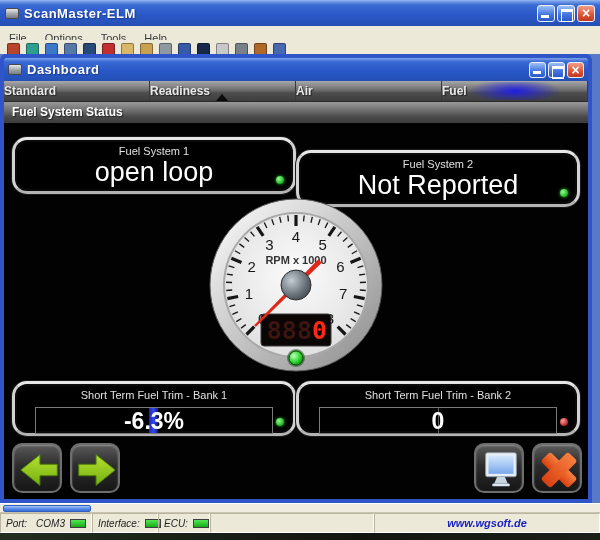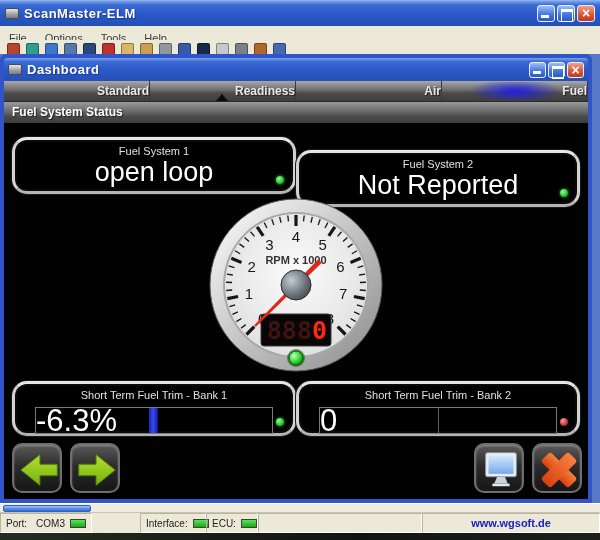--- a/index.html
+++ b/index.html
@@ -36,21 +36,21 @@
   .mdi { position:absolute; left:0; top:54px; width:600px; height:459px; background:#5a78c8; }
   .dash-window { position:absolute; left:0; top:0; width:592px; height:449px;
     border:4px solid #2f55c8; border-radius:6px 6px 0 0; background:#020202; overflow:hidden; }
   .dash-titlebar { height:23px; background:linear-gradient(180deg,#7ba2e8 0%,#3a6ad4 16%,#2a58c8 55%,#2450b4 100%);
     display:flex; align-items:center; padding:0 4px; }
   .dash-title { color:#fff; font-weight:bold; font-size:13px; text-shadow:1px 1px 1px #1a3a8a; letter-spacing:.5px; }
   .dash-titlebar .wbtn { width:17px; height:16px; }
 
   .tabbar { position:relative; height:20px; display:flex;
     background:linear-gradient(180deg,#a8a8a8,#6e6e6e 45%,#4c4c4c 60%,#3e3e3e); }
-  .tab { position:relative; flex:1; text-align:right; line-height:20px; font-size:12px; font-weight:bold;
+  .tab { position:relative; flex:1; text-align:left; line-height:20px; font-size:12px; font-weight:bold;
     color:#e8e8e8; text-shadow:1px 1px 1px #222; border-right:1px solid #3a3a3a; }
   .tab:last-child { border-right:none; }
   .tab.active::before { content:''; position:absolute; left:10%; top:1px; width:80%; height:18px;
     background:radial-gradient(ellipse 55% 95% at center, rgba(28,28,230,.95), rgba(28,28,230,0) 72%); }
   .tab span { position:relative; }
   .tab-pointer { position:absolute; left:212px; bottom:0; width:0; height:0;
     border-left:6px solid transparent; border-right:6px solid transparent; border-bottom:7px solid #0a0a0a; }
 
   .section-header { height:22px; line-height:21px; padding-left:8px; font-size:12px; font-weight:bold; color:#fff;
     text-shadow:1px 1px 1px #222;
@@ -64,21 +64,21 @@
   .panel-title { text-align:center; color:#e0e0e0; font-size:11px; margin-top:5px; }
   .panel-value { text-align:center; color:#fff; font-size:27px; margin-top:0; line-height:30px; }
   .dot { position:absolute; right:9px; bottom:7px; width:8px; height:8px; border-radius:50%; }
   .dot-green { background:radial-gradient(circle at 35% 35%, #98f898, #2cc02c 60%, #0c6c0c); box-shadow:0 0 3px #2c2;}
   .dot-red   { background:radial-gradient(circle at 35% 35%, #f8a0a0, #c43434 60%, #6c0c0c); }
   #panel-fs1 { left:8px;   top:14px; width:284px; height:57px;text-decoration:underline; }
   #panel-fs2 { left:292px; top:14px; width:284px; height:57px;margin-top:13px; }
   #panel-st1 { left:8px;   top:258px; width:284px; height:55px; }
   #panel-st2 { left:292px; top:258px; width:284px; height:55px; }
   .trim-box { position:absolute; left:20px; right:20px; top:23px; height:27px; border:1px solid #7a7a7a; }
-  .trim-value { position:relative; text-align:left; color:#fff; font-size:31px; line-height:26px; z-index:2; }
+  .trim-value { position:relative; text-align:center; color:#fff; font-size:23px; line-height:26px; z-index:2;font-weight:bold; }
   .trim-bar { position:absolute; left:48%; top:0; bottom:0; width:9px; z-index:1;
     background:linear-gradient(90deg,#1828b8,#3848f0 50%,#0e1890); }
   .trim-centerline { position:absolute; left:50%; top:0; bottom:0; width:1px; background:#606060; }
 
   
   #gauge-wrap { position:absolute; left:205px; top:75px; width:174px; height:174px; }
   .gnum { font-family:"Liberation Sans",sans-serif; font-size:15px; fill:#181818; text-anchor:middle; }
   .glabel { font-family:"Liberation Sans",sans-serif; font-size:11px; font-weight:bold; fill:#333; text-anchor:middle; }
   .gdigits { font-family:"DejaVu Sans Mono",monospace; font-size:25px; font-weight:bold; text-anchor:end; }
 
@@ -89,21 +89,21 @@
   #btn-monitor { left:470px; } #btn-close-dash { left:528px; }
   .navbtn svg { position:absolute; left:0; top:0; }
 
   
   .hscroll { position:absolute; left:0; top:449px; width:600px; height:10px; background:#f0ede0;
     border-top:1px solid #fff; border-bottom:1px solid #c8c4b0; }
   .hthumb { position:absolute; left:3px; top:1px; width:88px; height:7px; border-radius:2px;
     background:linear-gradient(180deg,#a8c4f8,#5088e8 60%,#3a6ed8); border:1px solid #3060c0; }
 
   .statusbar { position:absolute; left:0; top:513px; width:600px; height:20px; background:#ece9d8;
-    display:flex; font-size:10px; color:#222; }
+    display:flex; font-size:10px; color:#222;font-style:italic; }
   .sb-sec { border:1px solid; border-color:#b8b4a0 #fff #fff #b8b4a0; display:flex; align-items:center;
     padding:0 5px; height:100%; }
   .sb-grp { margin-left:auto; display:flex; align-items:center; }
   .led { width:16px; height:9px; margin-left:5px; border:1px solid #404040;
     background:linear-gradient(180deg,#52e852,#1aa81a); }
   .sb-site { justify-content:center; font-weight:bold; color:#1a22c0; font-size:11px; }
 
   .bottom-strip { position:absolute; left:0; top:533px; width:600px; height:7px;
     background:linear-gradient(90deg,#242e20,#101510 60%,#1c221a); }
 </style>
@@ -345,21 +345,21 @@
   </div>
 
   <div class="statusbar">
     <div class="sb-sec" style="width:92px;">
       <span>Port:</span>
       <span class="sb-grp">
           <span>COM3</span>
       <span class="led"></span>
         </span>
     </div>
-    <div class="sb-sec" style="width:66px;margin-left:48px;">
+    <div class="sb-sec" style="width:66px;">
       <span>Interface:</span>
       <span class="sb-grp">
           <span class="led"></span>
         </span>
     </div>
     <div class="sb-sec" style="width:52px;">
       <span>ECU:</span>
       <span class="sb-grp">
           <span class="led"></span>
         </span>

